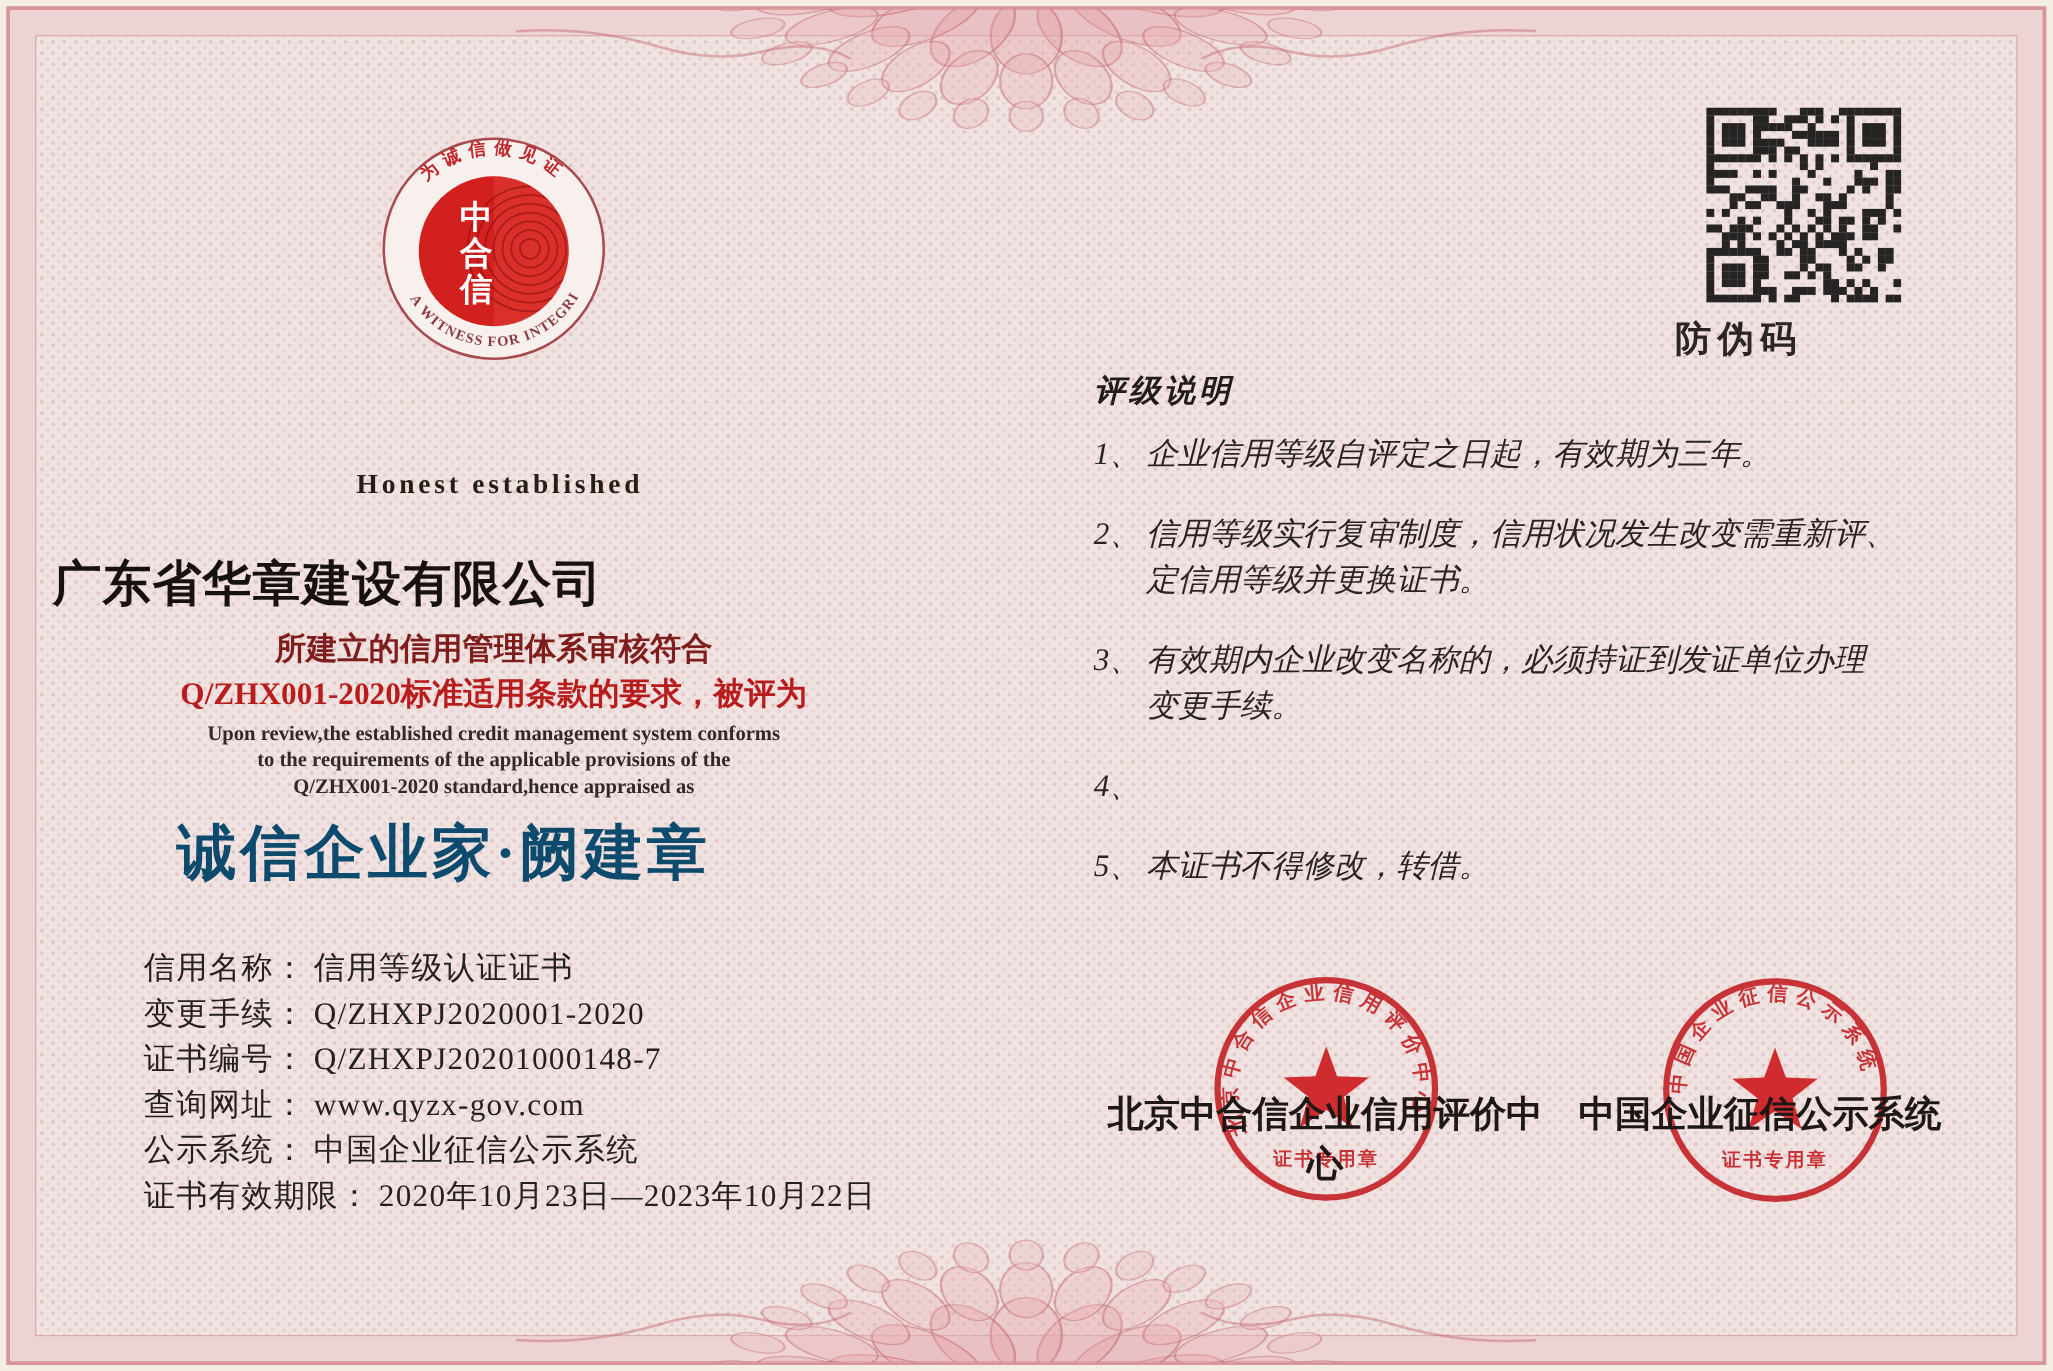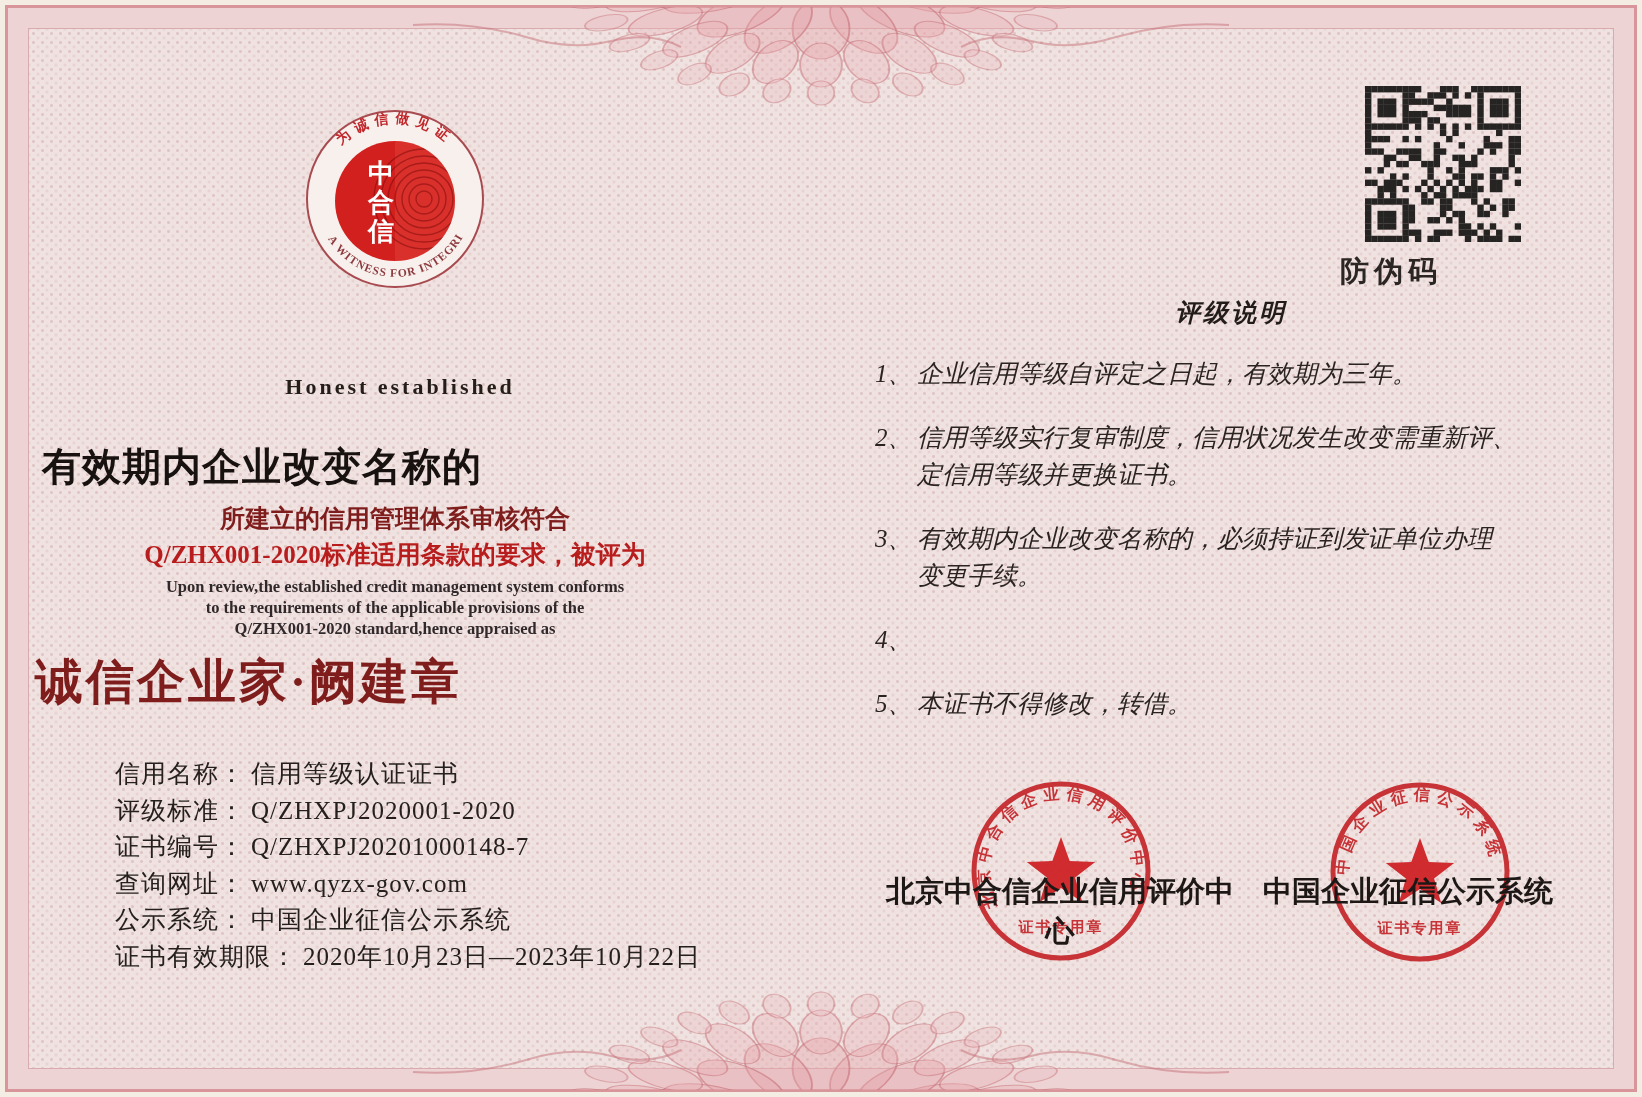--- a/index.html
+++ b/index.html
@@ -24,30 +24,30 @@
 
   .content { position:absolute; inset:0; }
   .abs { position:absolute; }
 
   .title    { left:60px;  top:318px; width:680px; text-align:center; font-size:50px; font-weight:bold; letter-spacing:14px; color:#17120f; }
   .subtitle { left:60px;  top:374px; width:680px; text-align:center; font-size:22px; font-weight:bold; letter-spacing:3px; color:#241d18; }
   .company  { left:42px;  top:440px; font-size:39px; font-weight:bold; letter-spacing:1px; color:#17120f; }
   .stmt1    { left:30px;  top:502px; width:730px; text-align:center; font-size:25px; font-weight:bold; color:#7f1d1d; }
   .stmt2    { left:30px;  top:538px; width:730px; text-align:center; font-size:25px; font-weight:bold; color:#b91c1c; }
   .sten     { left:30px;  top:576px; width:730px; text-align:center; font-size:16.5px; line-height:21px; white-space:pre-line; color:#30282a; font-weight:bold; }
-  .award    { left:35px;  top:650px; width:640px; font-size:48px; font-weight:bold; letter-spacing:3px; color:#7f1d1d; }
+  .award    { left:35px;  top:650px; width:640px; text-align:center; font-size:48px; font-weight:bold; letter-spacing:3px; color:#0c4a6e; }
 
   .fields { left:115px; top:757px; }
   .frow   { height:36.5px; font-size:25px; font-weight:normal; color:#25201d; letter-spacing:1px; }
   .frow .flabel { margin-right:6px; }
 
   .qrlabel { left:1340px; top:252px; width:210px; text-align:left; font-size:29px; font-weight:bold; letter-spacing:5px; color:#2b2523; }
 
   .notes  { left:875px; top:296px; width:712px; }
-  .ntitle { font-size:25px; font-weight:bold; letter-spacing:3px; color:#221c18; margin-bottom:26px; font-style:italic;text-align:center; }
+  .ntitle { font-size:25px; font-weight:bold; letter-spacing:3px; color:#221c18; margin-bottom:16px; font-style:italic; }
   .note   { display:flex; font-size:25px; line-height:37px; margin-bottom:27px; font-style:italic; color:#2a2320; }
   .note .num   { width:42px; flex:none; }
   .note .ntext { white-space:pre-line; }
 
   .org1 { left:885px;  top:872px; width:350px; text-align:center; font-size:29px; font-weight:bold; color:#1d1815; z-index:6; }
   .org2 { left:1243px; top:872px; width:330px; text-align:center; font-size:29px; font-weight:bold; color:#1d1815; z-index:6; }
   .sealbox { z-index:4; }
 
   svg text { font-family:"Liberation Serif","DejaVu Serif",serif; }
 </style>
@@ -180,34 +180,34 @@
       </g>
       <text font-size="14" font-weight="bold" fill="#c0262a" letter-spacing="6">
         <textPath href="#logoTopArc" startOffset="50%" text-anchor="middle">为诚信做见证</textPath>
       </text>
       <text font-size="11.5" font-weight="bold" fill="#8d3a3e" letter-spacing="1">
         <textPath href="#logoBottomArc" startOffset="50%" text-anchor="middle">BE A WITNESS FOR INTEGRITY</textPath>
       </text>
     </svg>
 
     <div class="abs subtitle">Honest established</div>
-    <div class="abs company">有效期内企业改变名称的</div>
+    <div class="abs company">广东省华章建设有限公司</div>
     <div class="abs stmt1">所建立的信用管理体系审核符合</div>
     <div class="abs stmt2">Q/ZHX001-2020标准适用条款的要求，被评为</div>
     <div class="abs sten">Upon review,the established credit management system conforms
 to the requirements of the applicable provisions of the
 Q/ZHX001-2020 standard,hence appraised as</div>
     <div class="abs award">诚信企业家·阙建章</div>
 
     <div class="abs fields">
       <div class="frow">
         <span class="flabel">信用名称：</span><span>信用等级认证证书</span>
       </div>
       <div class="frow">
-        <span class="flabel">评级标准：</span><span>Q/ZHXPJ2020001-2020</span>
+        <span class="flabel">变更手续：</span><span>Q/ZHXPJ2020001-2020</span>
       </div>
       <div class="frow">
         <span class="flabel">证书编号：</span><span>Q/ZHXPJ20201000148-7</span>
       </div>
       <div class="frow">
         <span class="flabel">查询网址：</span><span>www.qyzx-gov.com</span>
       </div>
       <div class="frow">
         <span class="flabel">公示系统：</span><span>中国企业征信公示系统</span>
       </div>

